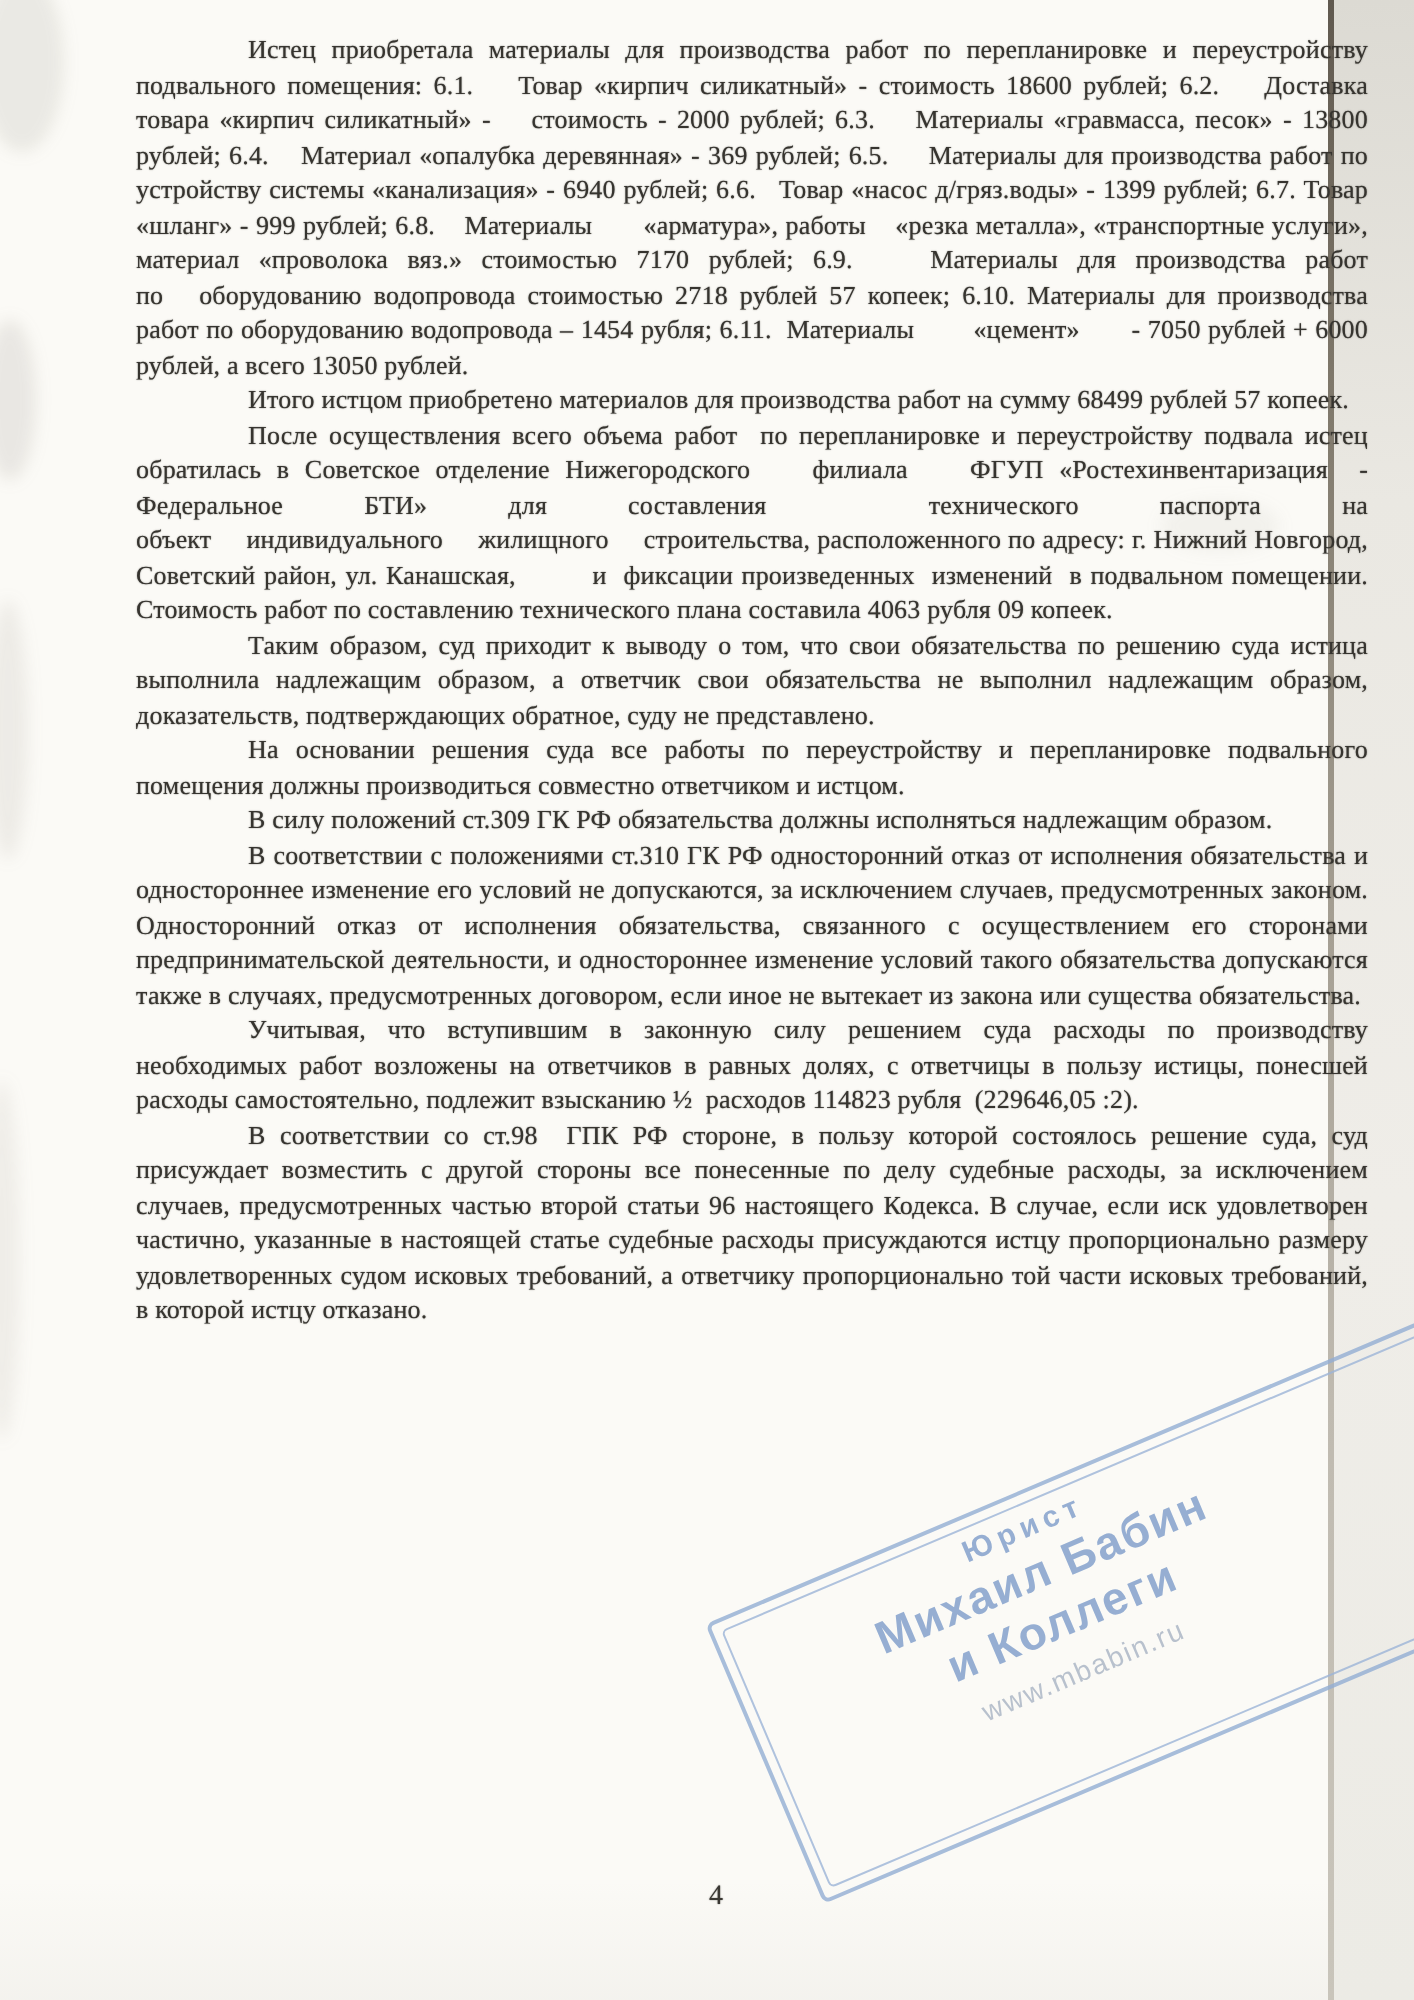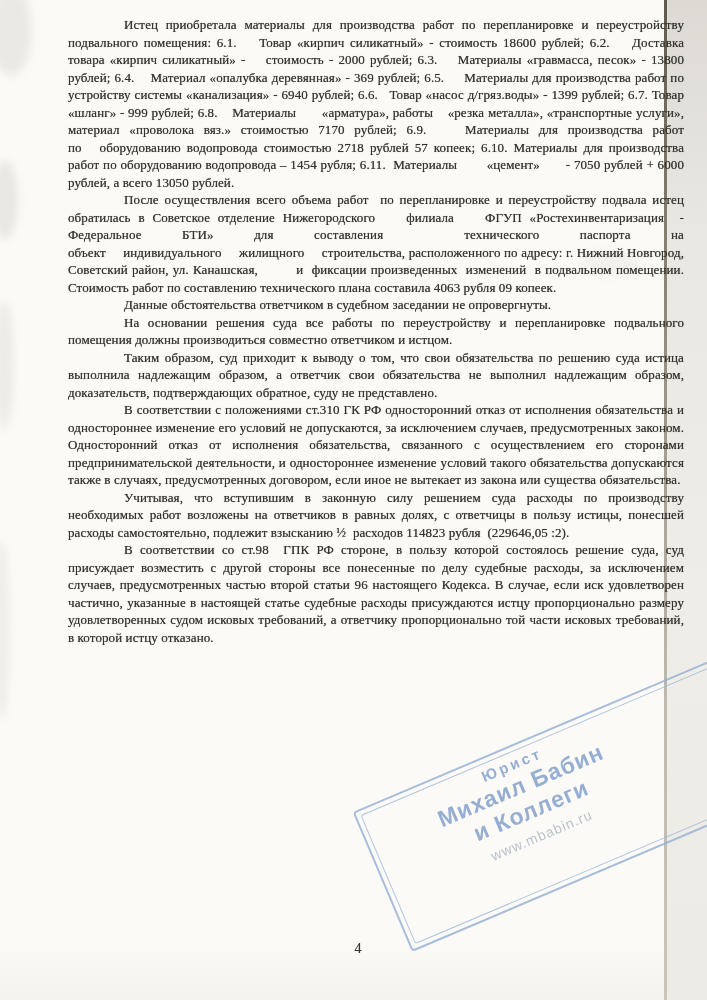--- a/index.html
+++ b/index.html
@@ -78,24 +78,25 @@
     <div class="stamp-text">
       <div class="stamp-l1">Юрист</div>
       <div class="stamp-l2">Михаил Бабин</div>
       <div class="stamp-l3">и Коллеги</div>
       <div class="stamp-url">www.mbabin.ru</div>
     </div>
   </div>
 
   <div class="content">
       <p class="para">Истец приобретала материалы для производства работ по&nbsp;перепланировке и переустройству подвального помещения: 6.1.&nbsp;&nbsp;&nbsp;&nbsp;Товар «кирпич силикатный» - стоимость 18600 рублей; 6.2.&nbsp;&nbsp;&nbsp;&nbsp;Доставка товара «кирпич силикатный» -&nbsp;&nbsp;&nbsp;&nbsp;стоимость - 2000 рублей; 6.3.&nbsp;&nbsp;&nbsp;&nbsp;Материалы «гравмасса, песок» - 13800 рублей; 6.4.&nbsp;&nbsp;&nbsp;&nbsp;Материал «опалубка деревянная» - 369 рублей; 6.5.&nbsp;&nbsp;&nbsp;&nbsp;&nbsp;Материалы для производства работ по устройству системы «канализация» - 6940 рублей; 6.6.&nbsp;&nbsp;&nbsp;Товар «насос д/гряз.воды» - 1399 рублей; 6.7. Товар «шланг» - 999 рублей; 6.8.&nbsp;&nbsp;&nbsp;&nbsp;Материалы&nbsp;&nbsp;&nbsp;&nbsp;&nbsp;&nbsp;&nbsp;«арматура», работы&nbsp;&nbsp;&nbsp;&nbsp;«резка металла», «транспортные услуги», материал «проволока вяз.» стоимостью 7170 рублей; 6.9.&nbsp;&nbsp;&nbsp;&nbsp;Материалы для производства работ по&nbsp;&nbsp;&nbsp;оборудованию водопровода стоимостью 2718 рублей 57 копеек; 6.10. Материалы для производства работ по оборудованию водопровода – 1454 рубля; 6.11.&nbsp;&nbsp;Материалы&nbsp;&nbsp;&nbsp;&nbsp;&nbsp;&nbsp;&nbsp;&nbsp;«цемент»&nbsp;&nbsp;&nbsp;&nbsp;&nbsp;&nbsp;&nbsp;- 7050 рублей + 6000 рублей, а всего 13050 рублей.</p>
+      <p class="para">Итого истцом приобретено материалов для производства работ на сумму 68499 рублей 57 копеек.</p>
       <p class="para">После осуществления всего объема работ&nbsp;&nbsp;по перепланировке и переустройству подвала истец обратилась в Советское отделение Нижегородского&nbsp;&nbsp;&nbsp;&nbsp;филиала&nbsp;&nbsp;&nbsp;&nbsp;ФГУП «Ростехинвентаризация&nbsp; - Федеральное БТИ» для составления&nbsp;&nbsp;технического паспорта на объект&nbsp;&nbsp;&nbsp;&nbsp;&nbsp;индивидуального&nbsp;&nbsp;&nbsp;&nbsp;&nbsp;жилищного&nbsp;&nbsp;&nbsp;&nbsp;&nbsp;строительства,&nbsp;расположенного по адресу: г. Нижний Новгород, Советский район, ул. Канашская,&nbsp;&nbsp;&nbsp;&nbsp;&nbsp;&nbsp;&nbsp;&nbsp;&nbsp;и&nbsp;&nbsp;фиксации произведенных&nbsp;&nbsp;изменений&nbsp;&nbsp;в подвальном помещении. Стоимость работ по составлению технического плана составила 4063 рубля 09 копеек.</p>
-      <p class="para">Данные обстоятельства ответчиком в судебном заседании не опровергнуты.</p>
+      <p class="para">Таким образом, суд приходит к выводу о том, что свои обязательства по решению суда истица выполнила надлежащим образом, а ответчик свои обязательства не выполнил надлежащим образом, доказательств, подтверждающих обратное, суду не представлено.</p>
       <p class="para">На основании решения суда все работы по переустройству и перепланировке подвального помещения должны производиться совместно ответчиком и истцом.</p>
-      <p class="para">Таким образом, суд приходит к выводу о том, что свои обязательства по решению суда истица выполнила надлежащим образом, а ответчик свои обязательства не выполнил надлежащим образом, доказательств, подтверждающих обратное, суду не представлено.</p>
+      <p class="para">В силу положений ст.309 ГК РФ обязательства должны исполняться надлежащим образом.</p>
       <p class="para">В соответствии с положениями ст.310 ГК РФ односторонний отказ от исполнения обязательства и одностороннее изменение его условий не допускаются, за исключением случаев, предусмотренных законом. Односторонний отказ от исполнения обязательства, связанного с осуществлением его сторонами предпринимательской деятельности, и одностороннее изменение условий такого обязательства допускаются также в случаях, предусмотренных договором, если иное не вытекает из закона или существа обязательства.</p>
       <p class="para">Учитывая, что вступившим в законную силу решением суда расходы по производству необходимых работ возложены на&nbsp;ответчиков в равных долях, с ответчицы в пользу истицы, понесшей расходы самостоятельно, подлежит взысканию ½&nbsp;&nbsp;расходов 114823 рубля&nbsp;&nbsp;(229646,05 :2).</p>
       <p class="para">В соответствии со ст.98&nbsp;&nbsp;ГПК РФ стороне, в пользу которой состоялось решение суда, суд присуждает возместить с другой стороны все понесенные по делу судебные расходы, за исключением случаев, предусмотренных частью второй статьи 96 настоящего Кодекса. В случае, если иск удовлетворен частично, указанные в настоящей статье судебные расходы присуждаются истцу пропорционально размеру удовлетворенных судом исковых требований, а ответчику пропорционально той части исковых требований, в которой истцу отказано.</p>
     </div>
 
   <div class="page-number">4</div>
 
   <div class="edge-line"></div>
   <div class="scanner-strip"></div>
 

